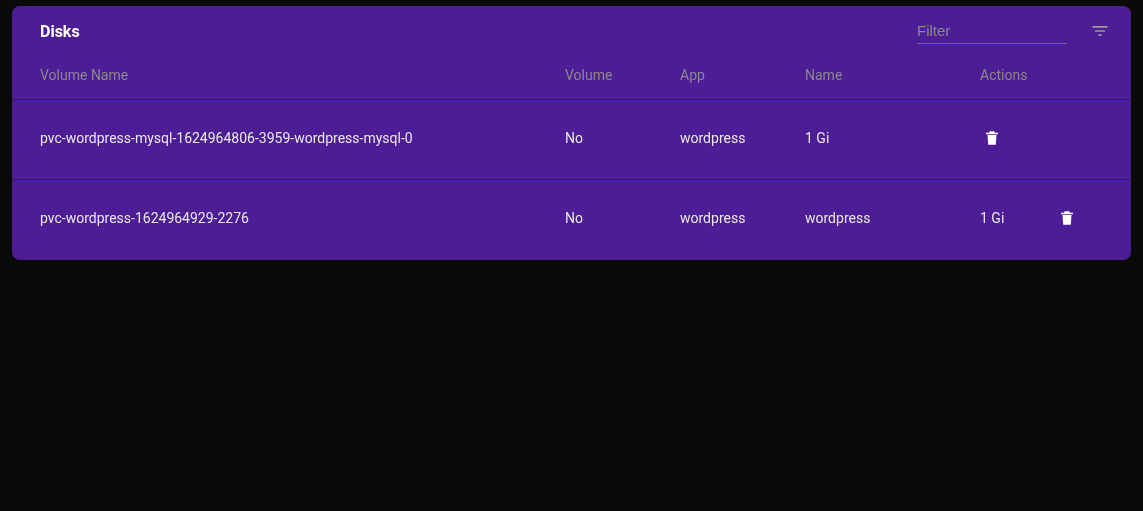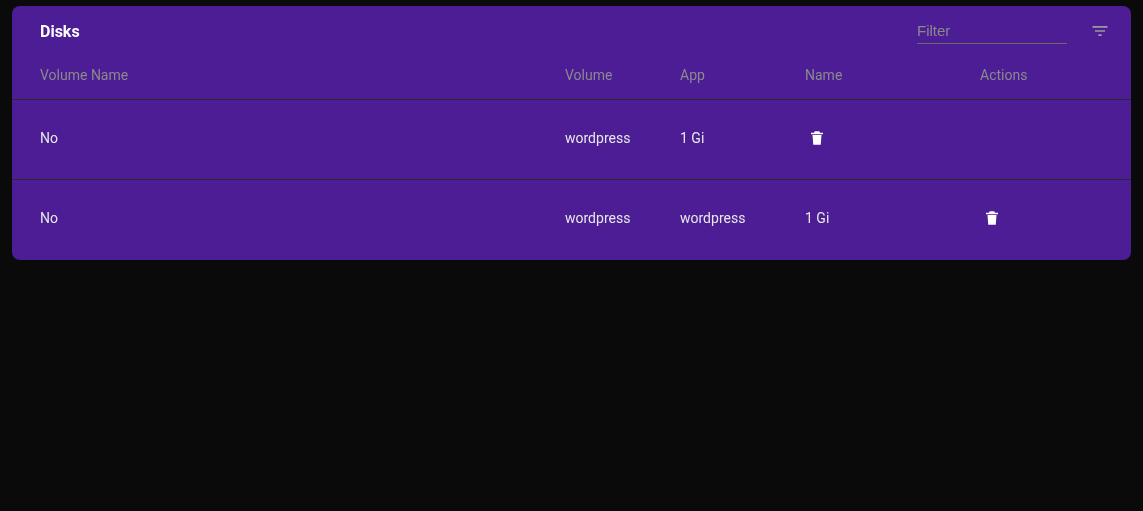--- a/index.html
+++ b/index.html
@@ -113,35 +113,37 @@
   <div class="table">
     <div class="thead-row">
       <div class="th">Volume Name</div>
       <div class="th">Volume</div>
       <div class="th">App</div>
       <div class="th">Name</div>
       <div class="th th-actions">Actions</div>
     </div>
 
     <div class="tbody-row">
+      <div class="td">pvc-wordpress-mysql-1624964806-3959-wordpress-mysql-0</div>
       <div class="td">No</div>
       <div class="td">wordpress</div>
       <div class="td">1 Gi</div>
       <div class="td td-actions">
         <button class="delete-btn">
           <span>
             <svg width="18" height="18" viewBox="0 0 24 24" fill="currentColor">
               <path d="M9 3h6l1 2h4v2H4V5h4l1-2zM6 8h12l-1 13H7L6 8z"></path>
             </svg>
           </span>
         </button>
       </div>
     </div>
 
     <div class="tbody-row">
+      <div class="td">pvc-wordpress-1624964929-2276</div>
       <div class="td">No</div>
       <div class="td">wordpress</div>
       <div class="td">wordpress</div>
       <div class="td">1 Gi</div>
       <div class="td td-actions">
         <button class="delete-btn">
           <span>
             <svg width="18" height="18" viewBox="0 0 24 24" fill="currentColor">
               <path d="M9 3h6l1 2h4v2H4V5h4l1-2zM6 8h12l-1 13H7L6 8z"></path>
             </svg>

